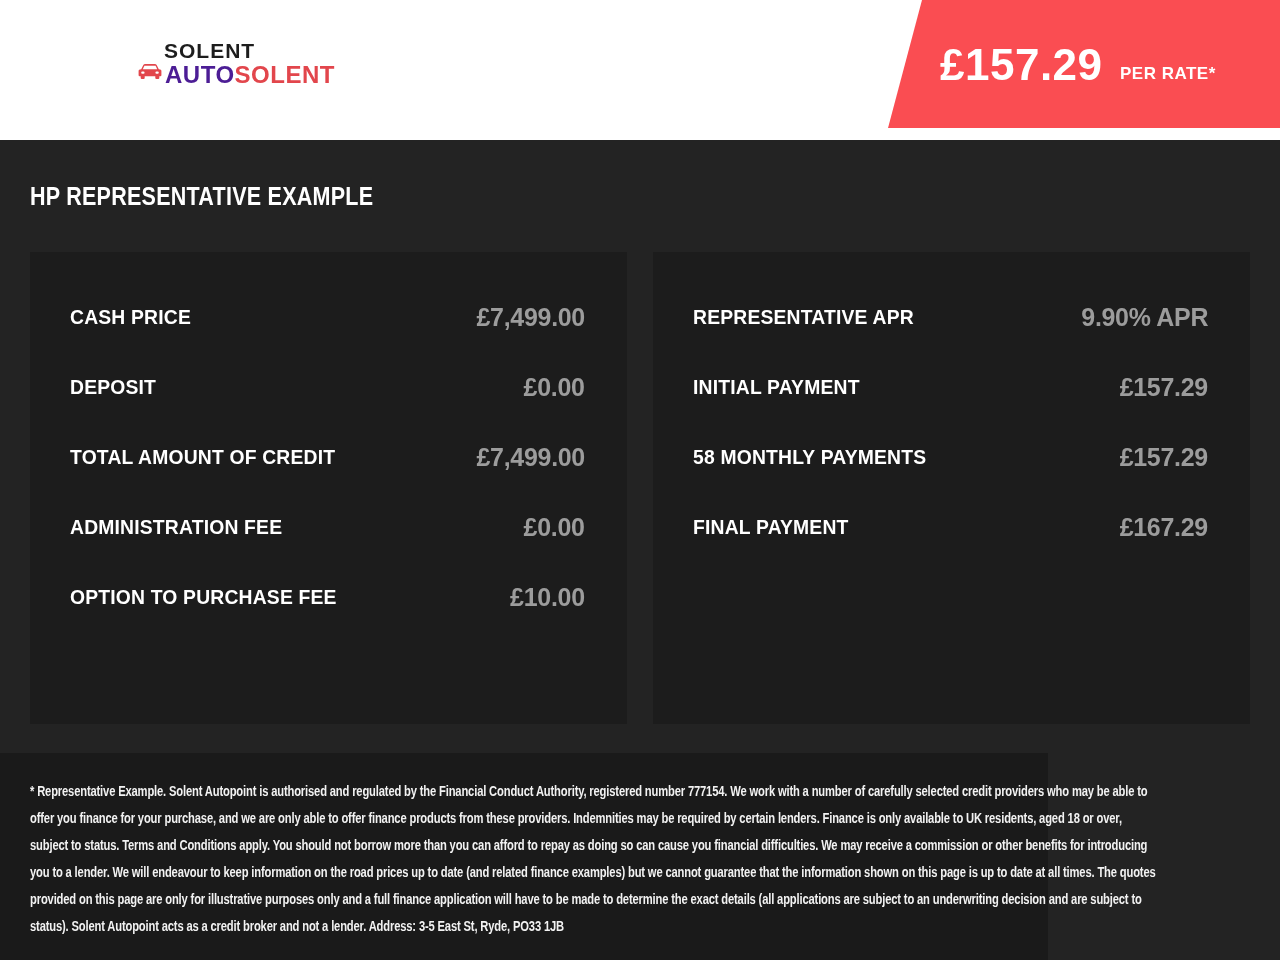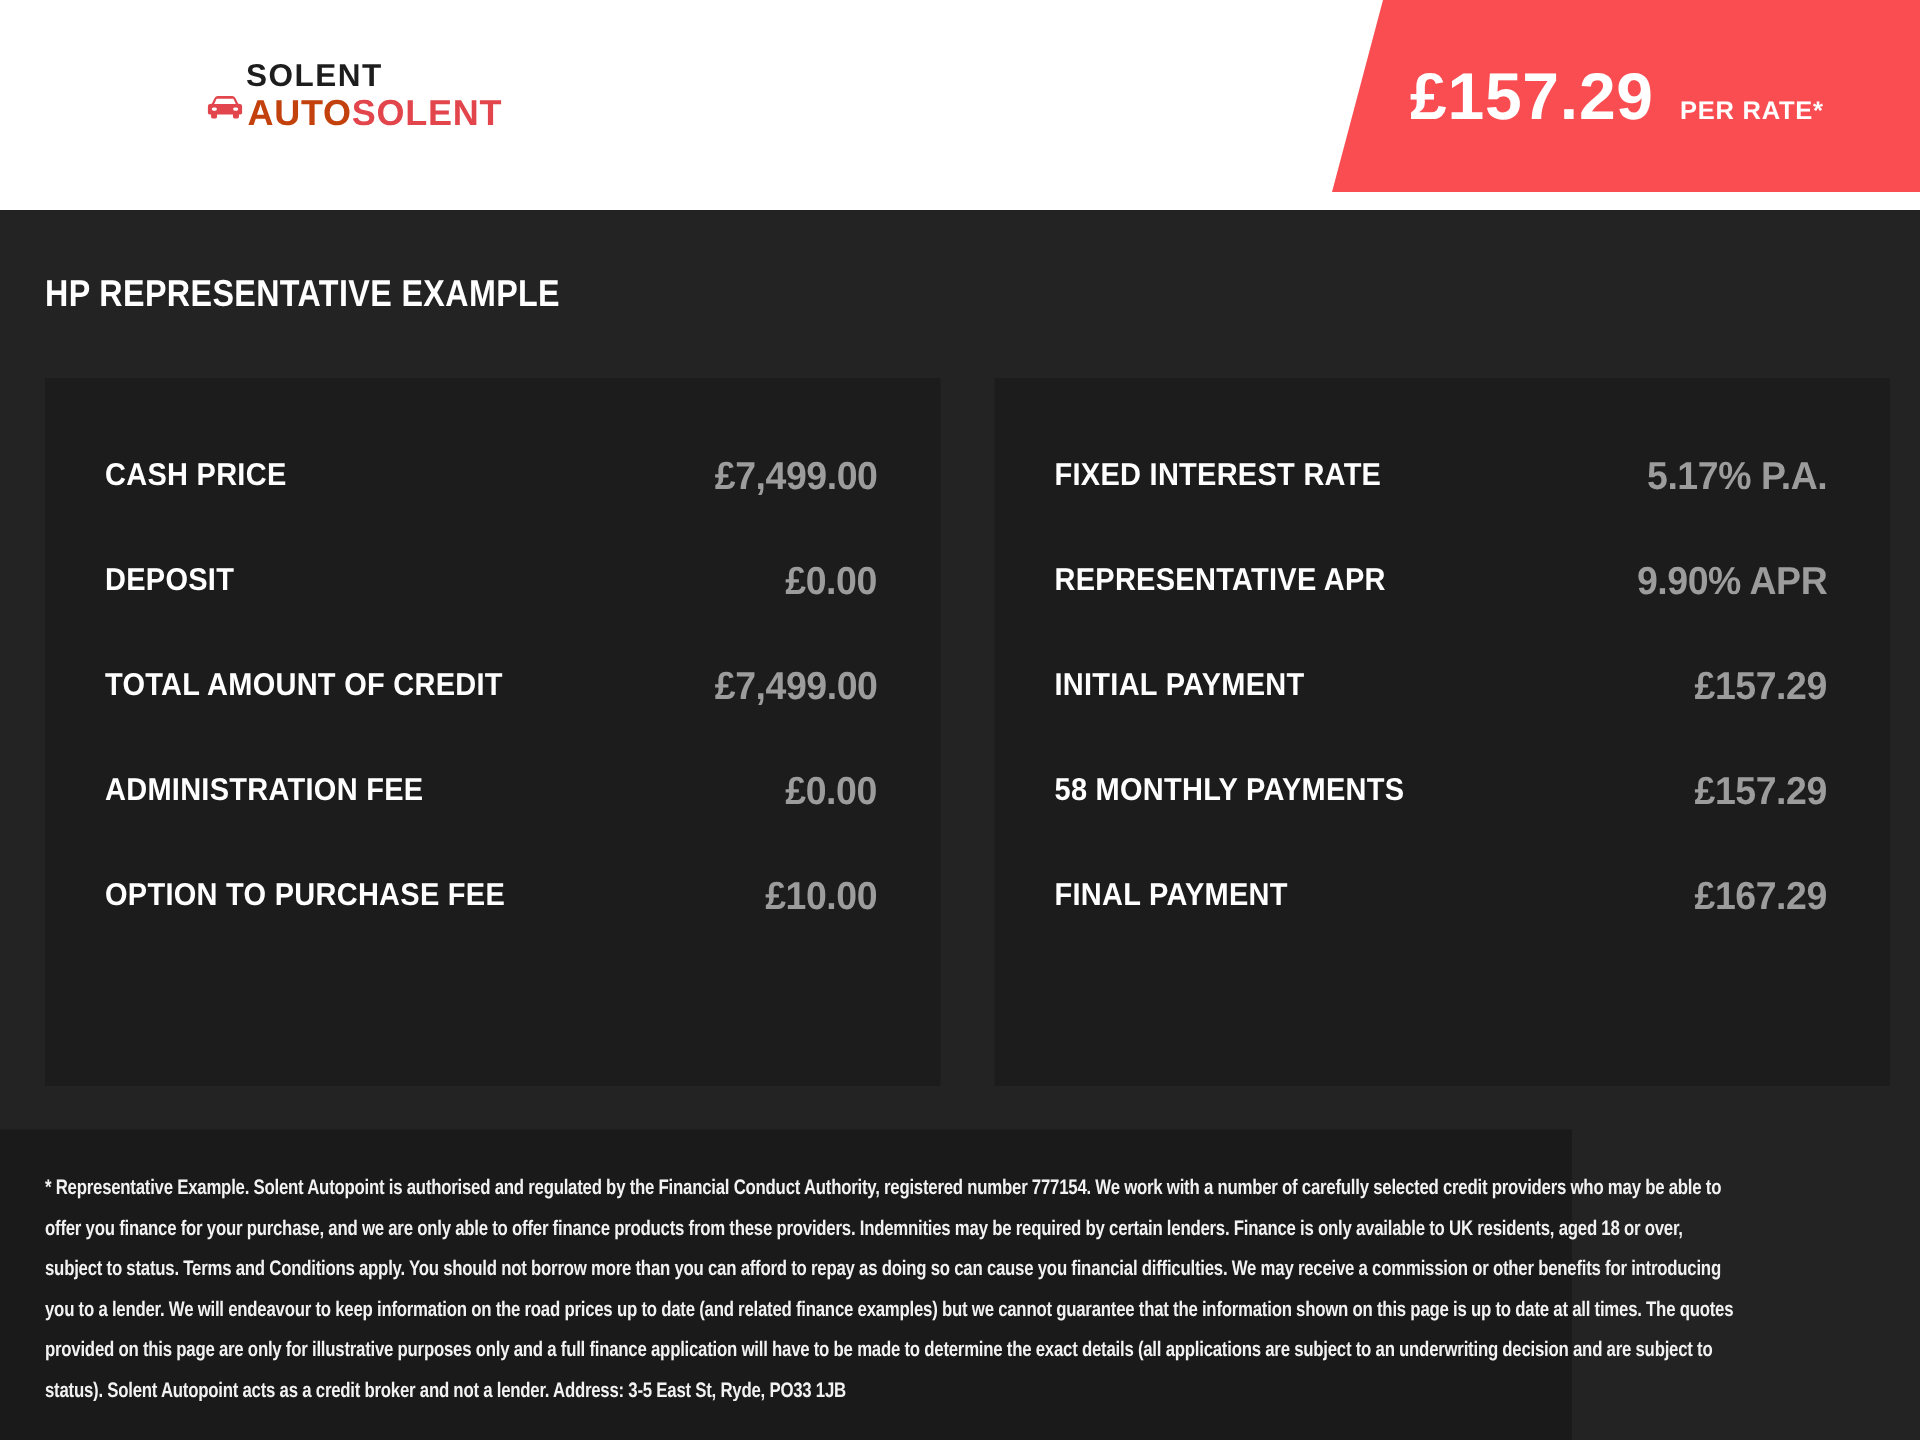--- a/index.html
+++ b/index.html
@@ -33,21 +33,21 @@
     color: #1d1d1d;
     line-height: 22px;
   }
   .logo-bottom {
     display: flex;
     align-items: center;
     line-height: 24px;
     margin-top: 1px;
   }
   .car-icon { margin-right: 3px; display: inline-block; }
-  .logo-auto  { font-size: 24px; font-weight: bold; letter-spacing: 0.5px; color: #c2410c; }
+  .logo-auto  { font-size: 24px; font-weight: bold; letter-spacing: 0.5px; color: #4c1d95; }
   .logo-point { font-size: 24px; font-weight: bold; letter-spacing: 0.5px; color: #e2464c; }
 
   .price-banner {
     position: absolute;
     top: 0;
     right: 0;
     width: 392px;
     height: 128px;
     background: #fa4d52;
     clip-path: polygon(34px 0, 100% 0, 100% 100%, 0 100%);
@@ -88,21 +88,21 @@
     letter-spacing: 0.3px;
     transform: scaleX(0.86);
     transform-origin: left center;
     white-space: nowrap;
   }
   .panels {
     position: absolute;
     left: 30px;
     top: 112px;
     display: flex;
-    gap: 36px;
+    gap: 26px;
   }
   .panel {
     width: 597px;
     height: 472px;
     background: #1c1c1c;
     padding: 30px 42px 22px 40px;
     display: flex;
     flex-direction: column;
   }
   .frow {
@@ -200,24 +200,20 @@
         <span class="value">£0.00</span>
       </div>
       <div class="frow">
         <span class="label">OPTION TO PURCHASE FEE</span>
         <span class="value">£10.00</span>
       </div>
     </div>
 
     <div class="panel">
       <div class="frow">
-        <span class="label">FIXED INTEREST RATE</span>
-        <span class="value">5.17% P.A.</span>
-      </div>
-      <div class="frow">
         <span class="label">REPRESENTATIVE APR</span>
         <span class="value">9.90% APR</span>
       </div>
       <div class="frow">
         <span class="label">INITIAL PAYMENT</span>
         <span class="value">£157.29</span>
       </div>
       <div class="frow">
         <span class="label">58 MONTHLY PAYMENTS</span>
         <span class="value">£157.29</span>

